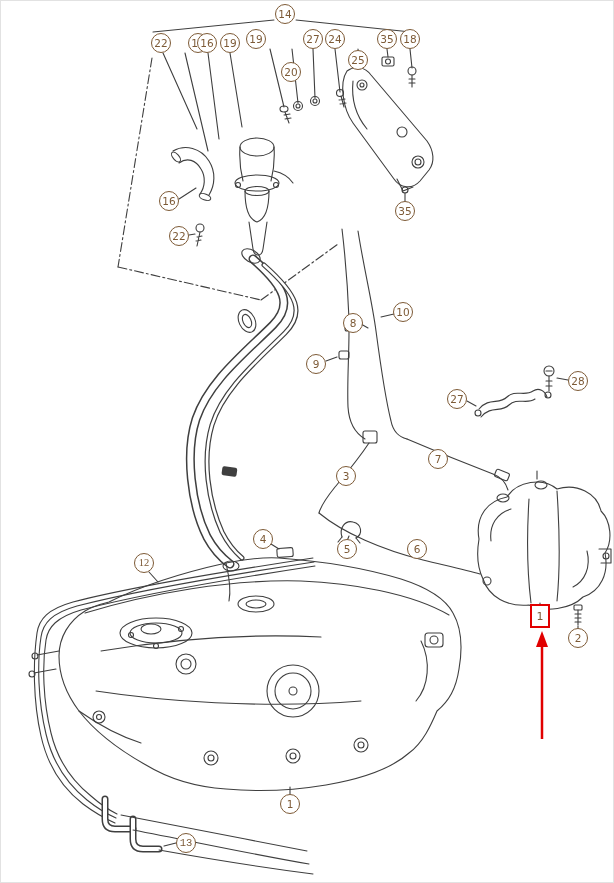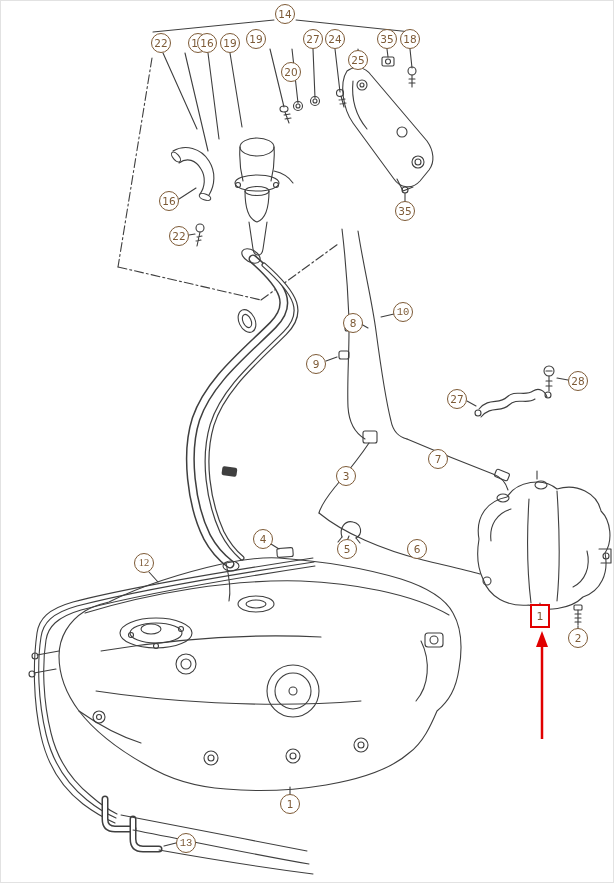--- a/index.html
+++ b/index.html
@@ -239,21 +239,21 @@
       <div class="callout" style="left: 290px; top: 38px; border-color: rgb(125, 90, 54); color: rgb(125, 90, 54); margin-top: 23px;">20</div>
       <div class="callout" style="left: 312px; top: 38px; border-color: rgb(125, 90, 54); color: rgb(125, 90, 54);">27</div>
       <div class="callout" style="left: 334px; top: 38px; border-color: rgb(125, 90, 54); color: rgb(125, 90, 54);">24</div>
       <div class="callout" style="left: 357px; top: 38px; border-color: rgb(125, 90, 54); color: rgb(125, 90, 54); margin-top: 11px;">25</div>
       <div class="callout" style="left: 386px; top: 38px; border-color: rgb(125, 90, 54); color: rgb(125, 90, 54);">35</div>
       <div class="callout" style="left: 409px; top: 38px; border-color: rgb(125, 90, 54); color: rgb(125, 90, 54);">18</div>
       <div class="callout" style="left: 168px; top: 200px; border-color: rgb(125, 90, 54); color: rgb(125, 90, 54);">16</div>
       <div class="callout" style="left: 178px; top: 235px; border-color: rgb(125, 90, 54); color: rgb(125, 90, 54);">22</div>
       <div class="callout" style="left: 404px; top: 210px; border-color: rgb(125, 90, 54); color: rgb(125, 90, 54);">35</div>
       <div class="callout" style="left: 352px; top: 322px; border-color: rgb(125, 90, 54); color: rgb(125, 90, 54);">8</div>
-      <div class="callout" style="left: 402px; top: 311px; border-color: rgb(125, 90, 54); color: rgb(125, 90, 54); font-family: Liberation Mono, monospace;">10</div>
+      <div class="callout" style="left: 402px; top: 311px; border-color: rgb(125, 90, 54); color: rgb(125, 90, 54);">10</div>
       <div class="callout" style="left: 315px; top: 363px; border-color: rgb(125, 90, 54); color: rgb(125, 90, 54);">9</div>
       <div class="callout" style="left: 456px; top: 398px; border-color: rgb(125, 90, 54); color: rgb(125, 90, 54);">27</div>
       <div class="callout" style="left: 577px; top: 380px; border-color: rgb(125, 90, 54); color: rgb(125, 90, 54);">28</div>
       <div class="callout" style="left: 437px; top: 458px; border-color: rgb(125, 90, 54); color: rgb(125, 90, 54);">7</div>
       <div class="callout" style="left: 345px; top: 475px; border-color: rgb(125, 90, 54); color: rgb(125, 90, 54);">3</div>
       <div class="callout" style="left: 262px; top: 538px; border-color: rgb(125, 90, 54); color: rgb(125, 90, 54);">4</div>
       <div class="callout" style="left: 346px; top: 548px; border-color: rgb(125, 90, 54); color: rgb(125, 90, 54);">5</div>
       <div class="callout" style="left: 416px; top: 548px; border-color: rgb(125, 90, 54); color: rgb(125, 90, 54);">6</div>
       <div class="callout" style="left: 143px; top: 562px; border-color: rgb(125, 90, 54); color: rgb(125, 90, 54); font-family: Liberation Serif, serif;">12</div>
       <div class="callout" style="left: 577px; top: 637px; border-color: rgb(125, 90, 54); color: rgb(125, 90, 54);">2</div>

